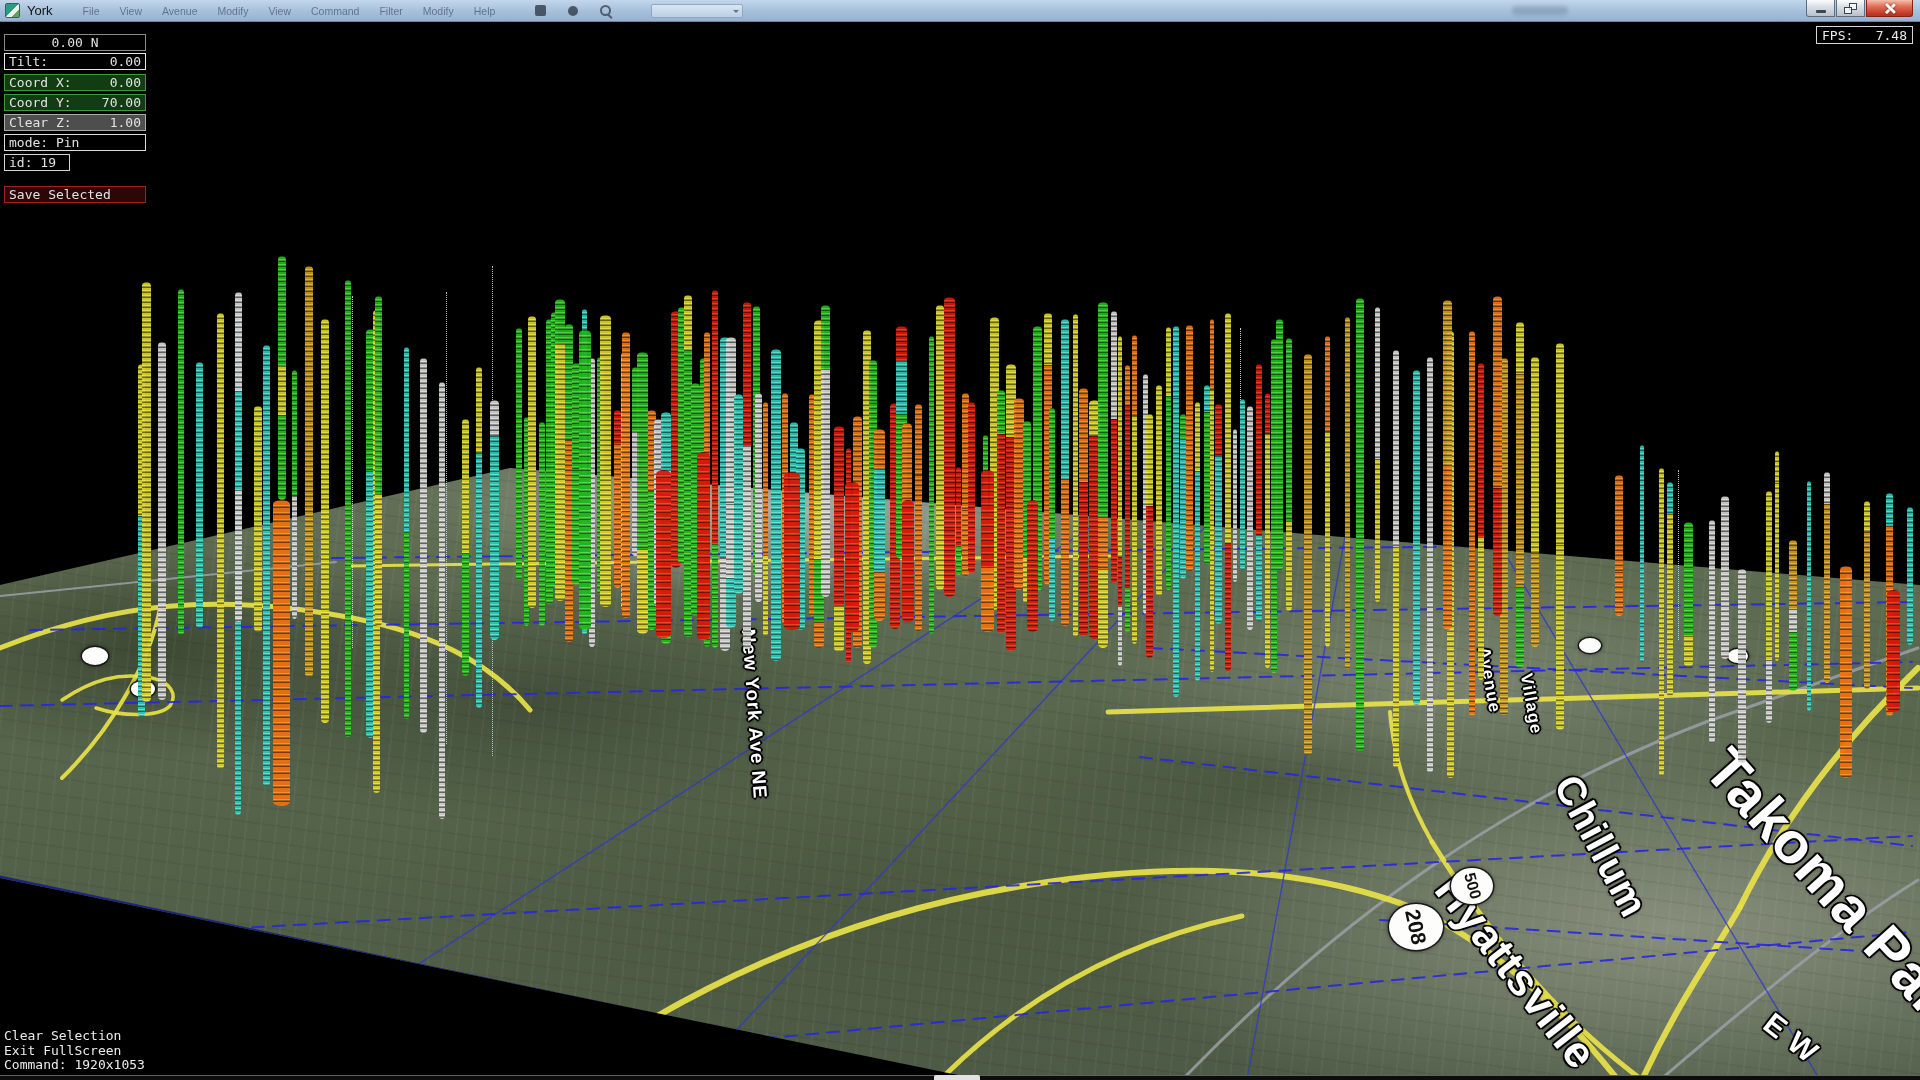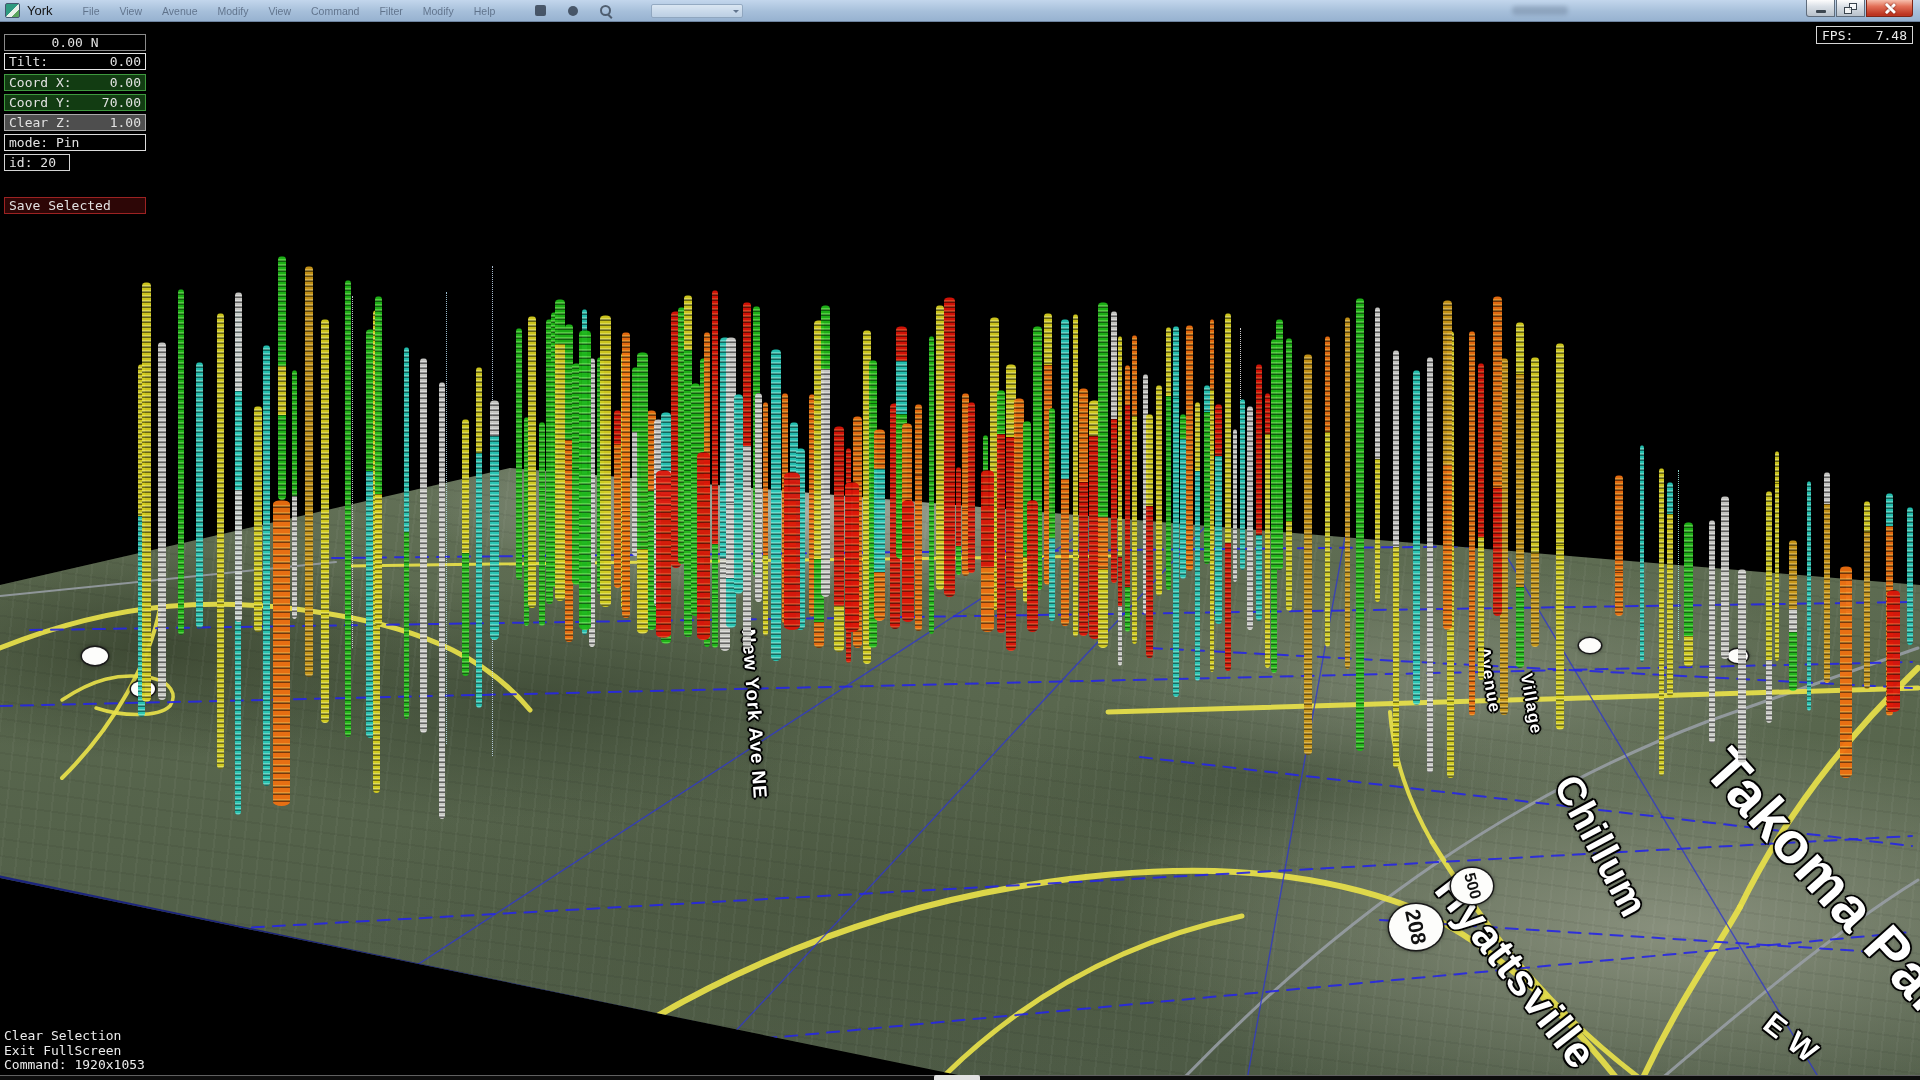--- a/index.html
+++ b/index.html
@@ -83,21 +83,21 @@
     display:flex;justify-content:space-between;align-items:center;padding:0 5px;}
   .hud{position:absolute;left:4px;top:34px;z-index:40;font-size:13px;color:#e2e2e2;}
   .hrow{width:142px;height:17px;box-sizing:border-box;border:1px solid #9a9a9a;background:#000;
     display:flex;justify-content:space-between;align-items:center;padding:0 4px;margin-bottom:3px;}
   .h-head{justify-content:center;border-color:#8a8a8a;margin-bottom:2px;}
   .h-tilt{border-color:#e6e6e6;margin-bottom:4px;}
   .h-green{background:#123c12;border-color:#3f9a3f;}
   .h-gray{background:#4e4e4e;border-color:#ababab;}
   .h-mode{border-color:#dcdcdc;justify-content:flex-start;}
   .h-id{width:66px;border-color:#d4d4d4;justify-content:flex-start;}
-  .h-save{background:#2d0606;border-color:#9c2222;justify-content:flex-start;margin-top:26px;}
+  .h-save{background:#2d0606;border-color:#9c2222;justify-content:flex-start;margin-top:15px;}
   .footer{position:absolute;left:4px;top:1029px;z-index:40;font-size:13px;line-height:14.5px;color:#ececec;}
 
   
   .taskbar{position:absolute;left:0;top:1075px;width:1920px;height:5px;background:#0d0d0d;
     border-top:1px solid #616161;z-index:60;}
   .task-notch{position:absolute;left:934px;top:-1px;width:46px;height:6px;background:#e2e2e2;
     border-radius:2px 2px 0 0;}
 </style>
 </head>
 <body>
@@ -799,21 +799,21 @@
     <span>70.00</span>
   </div>
   <div class="hrow h-gray">
     <span>Clear Z:</span>
     <span>1.00</span>
   </div>
   <div class="hrow h-mode">
     <span>mode: Pin</span>
   </div>
   <div class="hrow h-id">
-    <span>id: 20</span>
+    <span>id: 19</span>
   </div>
   <div class="hrow h-save">
     <span>Save Selected</span>
   </div>
 </div>
 
 <div class="footer" id="footer">
     <div>Clear Selection</div>
     <div>Exit FullScreen</div>
     <div>Command: 1920x1053</div>

